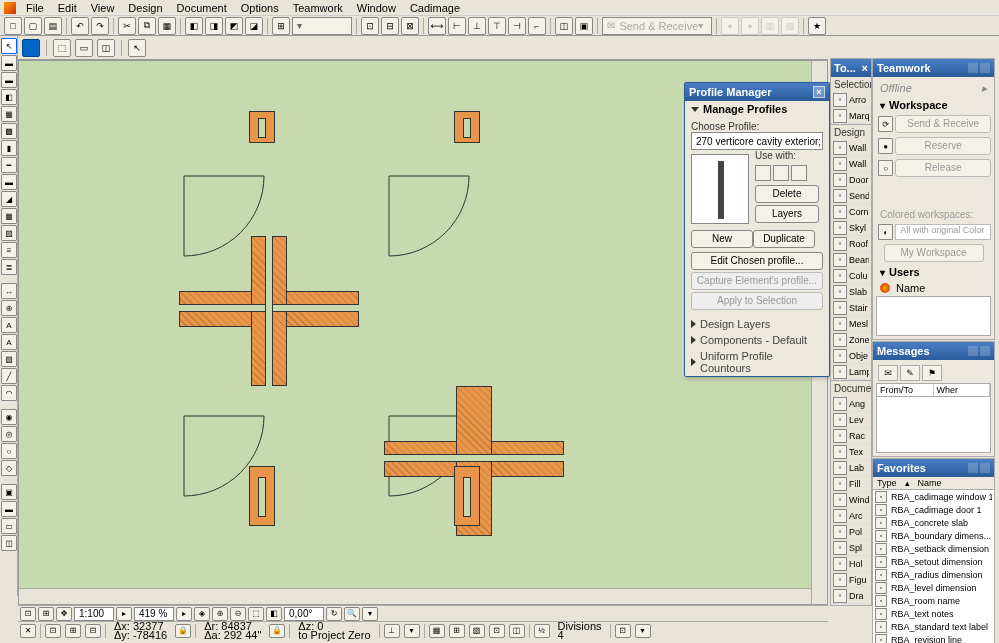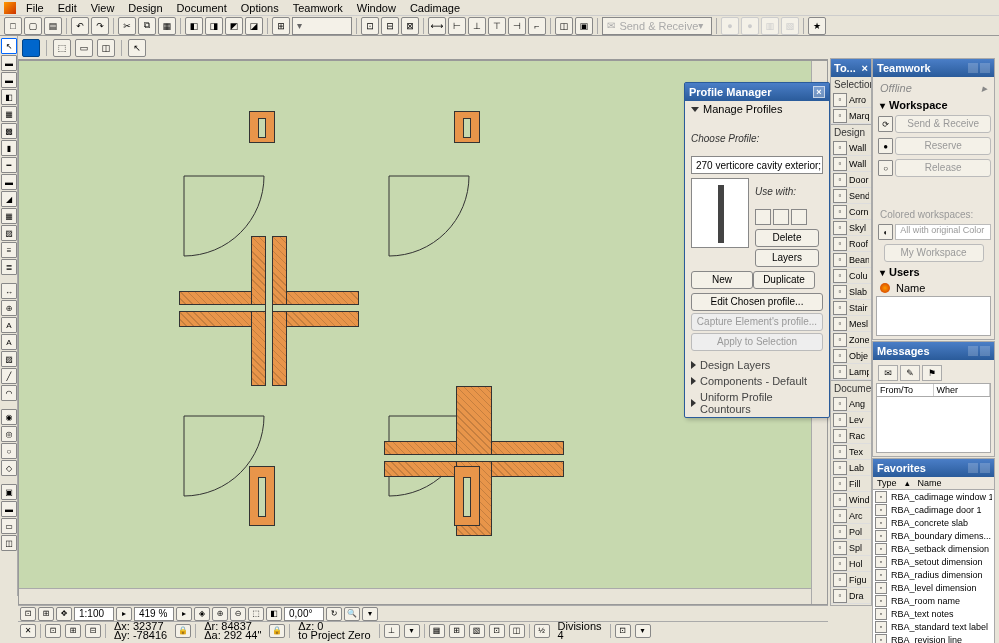--- a/index.html
+++ b/index.html
@@ -34,23 +34,23 @@
 .plan-shape { position: absolute; }
 .cross { position: relative; }
 .cross-h { position: absolute; background: #e8954a; border: 1px solid #333; }
 .cross-v { position: absolute; background: #e8954a; border: 1px solid #333; }
 .cross-h::after, .cross-v::after { content:""; position:absolute; inset:0; background: repeating-linear-gradient(45deg, transparent 0 4px, rgba(0,0,0,0.15) 4px 5px); }
 .arc-path { stroke: #333; stroke-width: 1; fill: none; }
 
 
 .profile-mgr { position: absolute; left: 684px; top: 82px; width: 146px; background: #ede8de; border: 1px solid #2a5b9a; border-radius: 2px; box-shadow: 2px 2px 4px rgba(0,0,0,0.2); }
 .pm-title { height: 18px; background: linear-gradient(#4a7ec7, #2a5b9a); color: #fff; font-weight: bold; padding: 2px 4px; display: flex; justify-content: space-between; align-items: center; font-size: 10px; }
-.pm-sub { padding: 2px 6px; font-weight: normal; font-size: 10px; display: flex; align-items: center; }
+.pm-sub { padding: 2px 6px; font-weight: bold; font-size: 10px; display: flex; align-items: center; }
 .pm-body { padding: 4px 6px; }
-.pm-label { font-size: 10px; margin: 12px 0; color: #333; font-style: italic; }
+.pm-label { font-size: 10px; margin: 0 0; color: #333; }
 .pm-select { width: 100%; height: 18px; border: 1px solid #888; background: #fff; font-size: 10px; padding: 0 4px; display: flex; align-items: center; overflow: hidden; white-space: nowrap; }
 .pm-preview { width: 58px; height: 70px; border: 1px solid #888; background: #fff; margin: 4px 0; display: inline-block; vertical-align: top; position: relative; }
 .pm-preview::after { content:""; position:absolute; left:26px; top:6px; width:6px; height:58px; background:#444; }
 .pm-usewith { display: inline-block; vertical-align: top; margin-left: 6px; width: 64px; }
 .pm-tool-row { display: flex; gap: 2px; margin: 4px 0; }
 .pm-tool { width: 16px; height: 16px; border: 1px solid #888; background: #f4f1e8; }
 .pm-btn { display: block; width: 100%; height: 18px; border: 1px solid #888; background: #f4f1e8; border-radius: 3px; font-size: 10px; margin: 2px 0; text-align: center; line-height: 16px; }
 .pm-btn.half { width: 62px; display: inline-block; }
 .pm-btn.disabled { color: #999; background: #eee; border-color: #bbb; }
 .pm-collapsed { padding: 2px 6px; font-size: 10px; color: #444; display: flex; align-items: center; }

